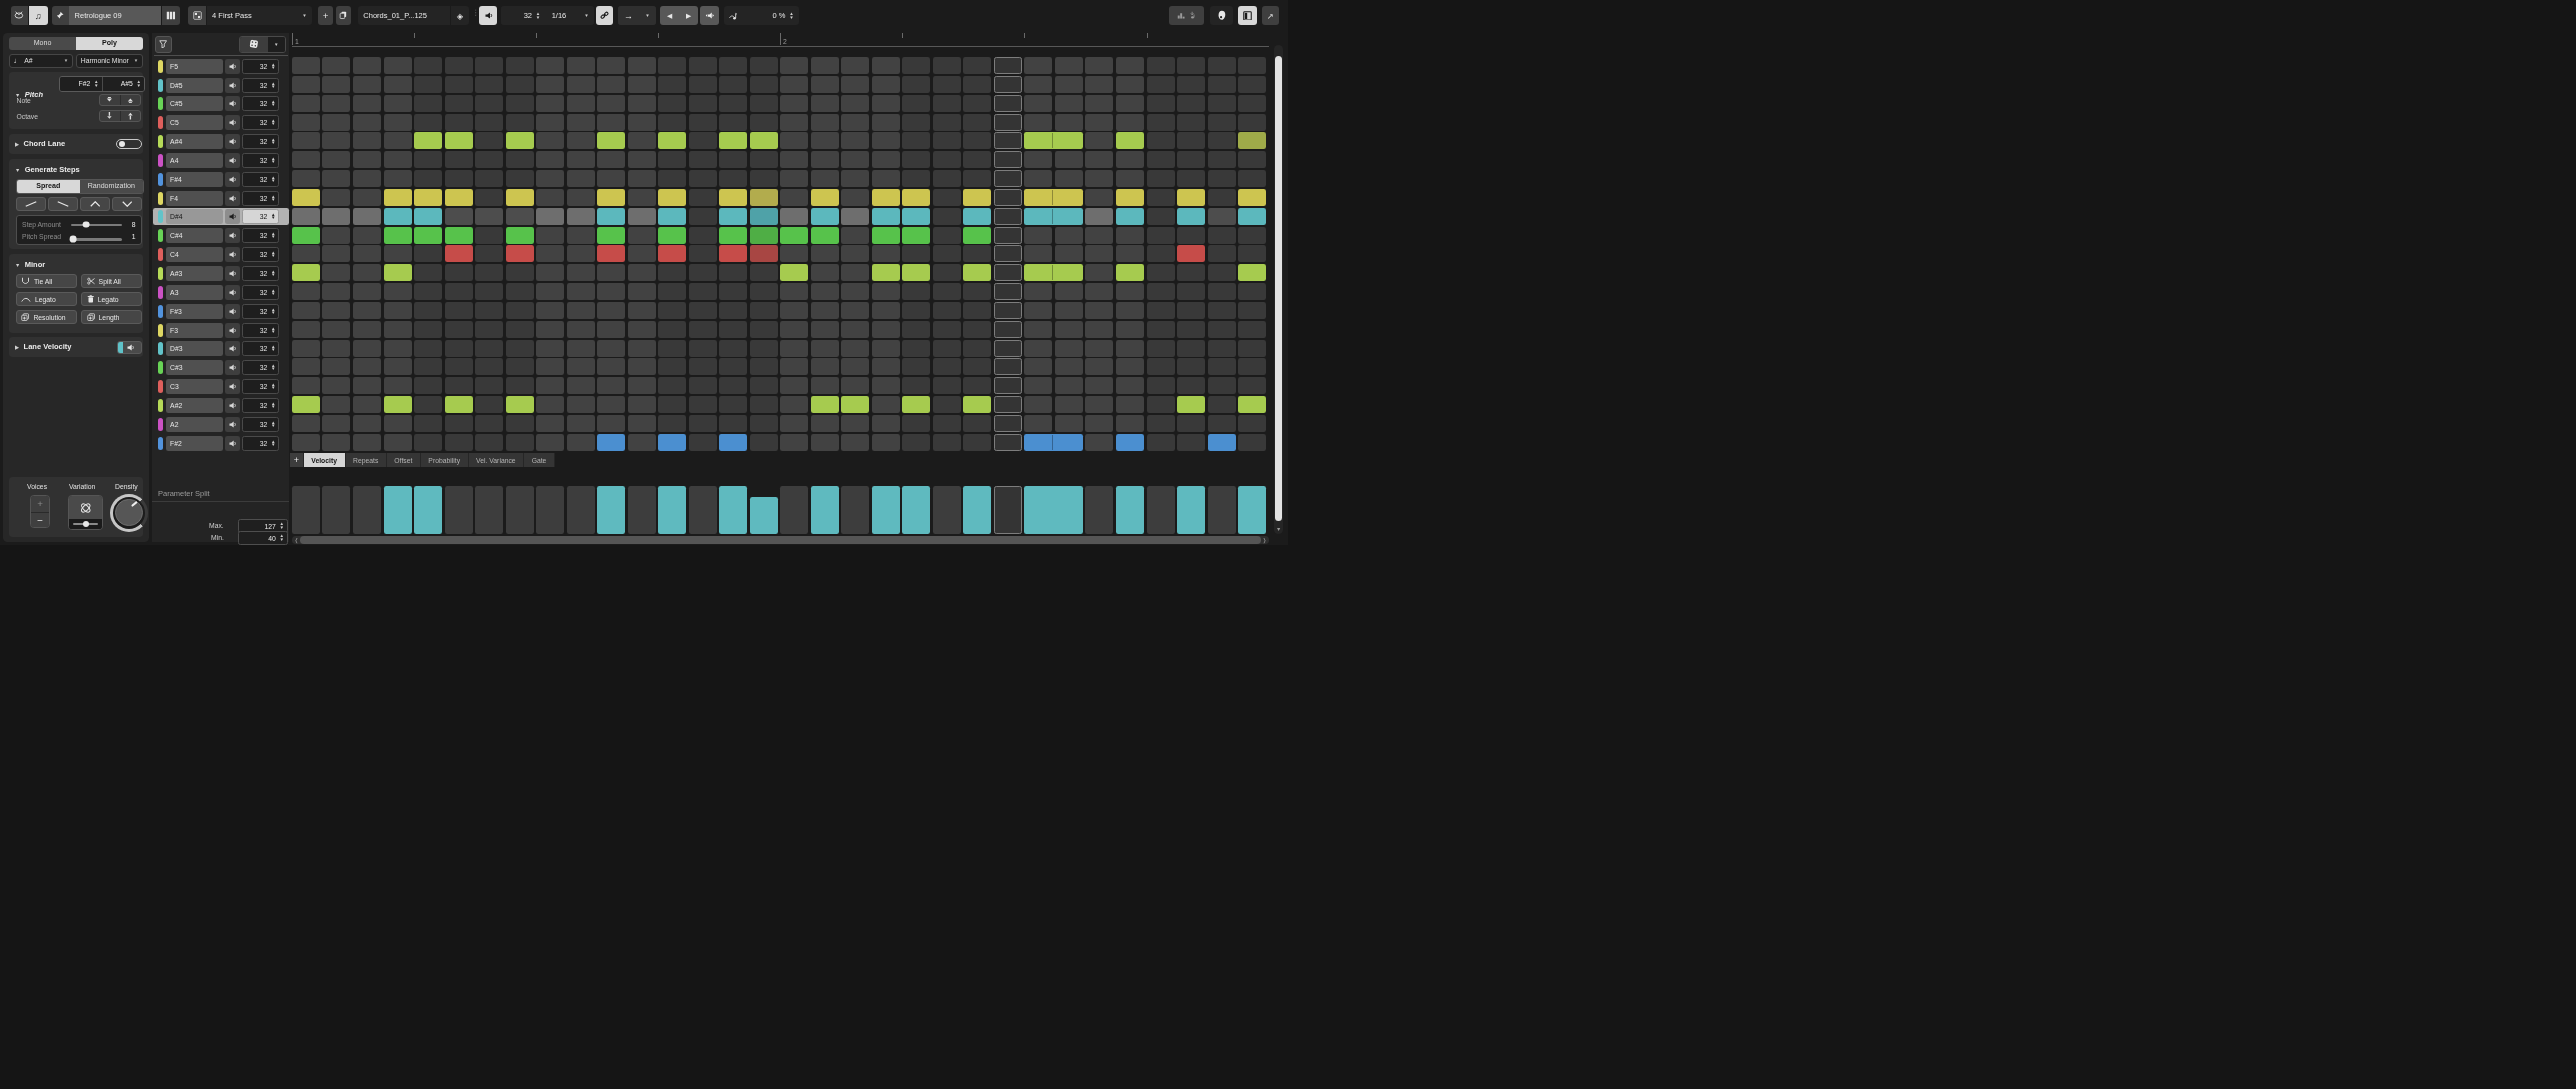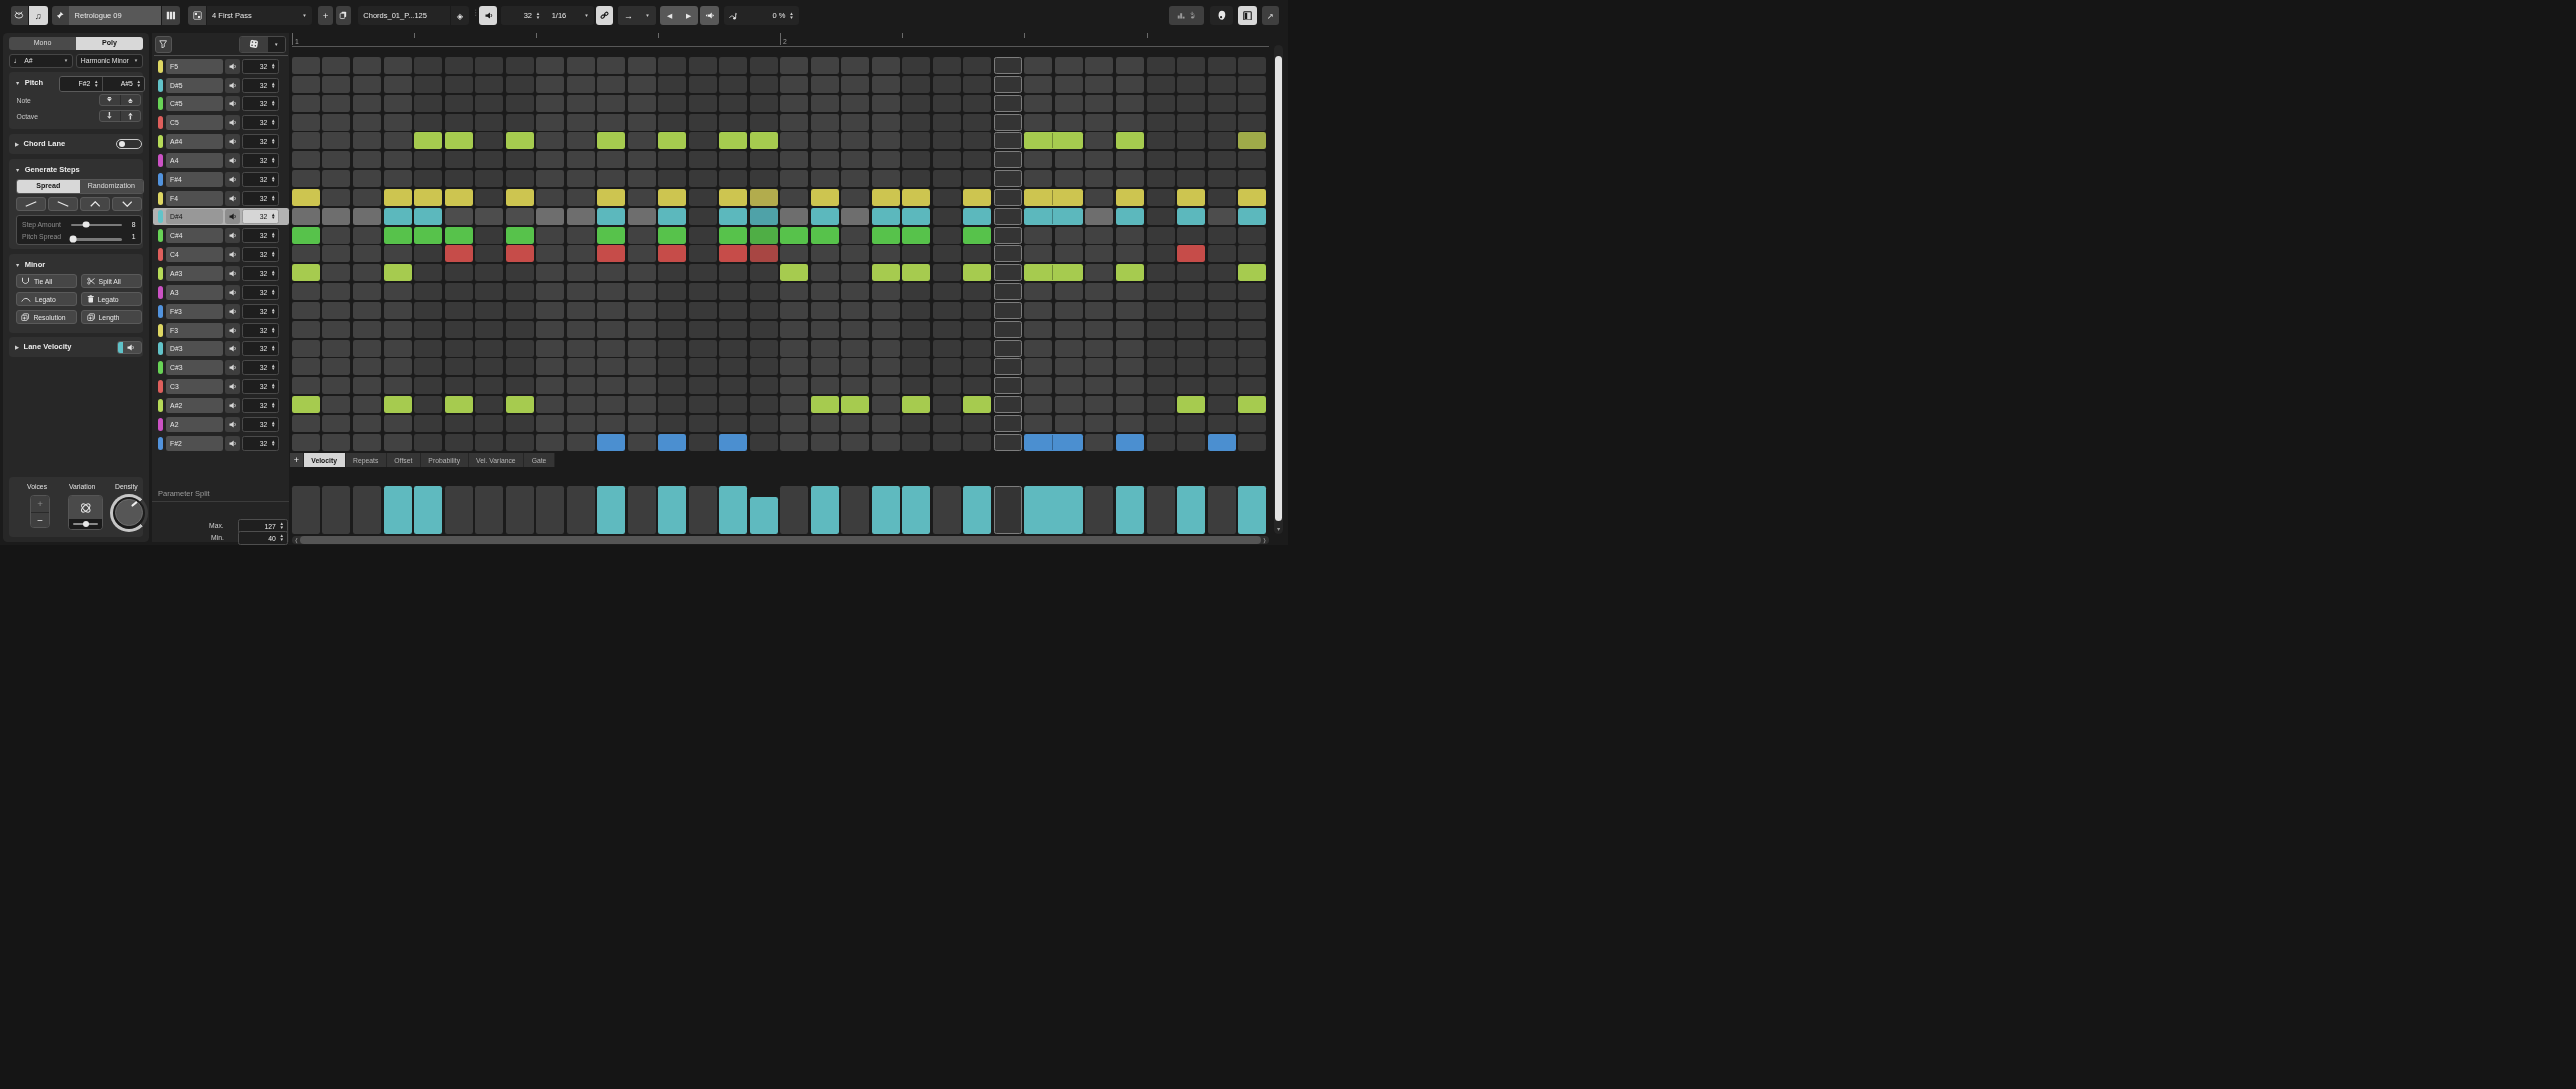--- a/index.html
+++ b/index.html
@@ -300,21 +300,21 @@
       <span style="font-size:7.5px;">♩</span>
       <span>A#</span>
       <span class="car">▼</span>
     </div>
     <div class="ddl abs" style="left:73px;top:21px;width:67px;height:13.5px;box-sizing:border-box;">
       <span>Harmonic Minor</span>
       <span class="car">▼</span>
     </div>
 
     <div class="sect" style="top:39px;height:57px;">
-      <div class="ttl abs" style="left:6px;top:6px;">
+      <div class="ttl abs" style="left:6px;top:18px;font-style:italic;">
         <span class="tri">▼</span>
         <span>Pitch</span>
       </div>
       <div class="abs" style="left:50px;top:3.8px;width:84px;height:14.3px;display:flex;border:0.8px solid #5a5a5a;border-radius:3px;overflow:hidden;">
         <div class="spinbox" style="flex:1;border:none;border-right:0.8px solid #4a4a4a;">
           <span>F#2</span>
           <span class="spArr">
               <span>▲</span>
               <span>▼</span>
             </span>

